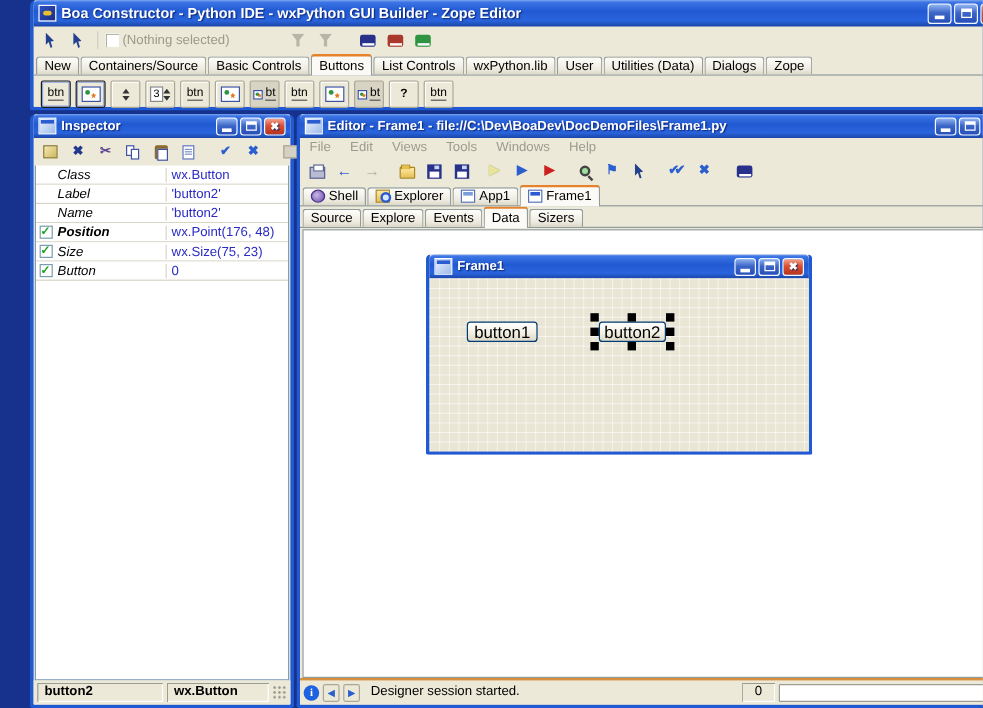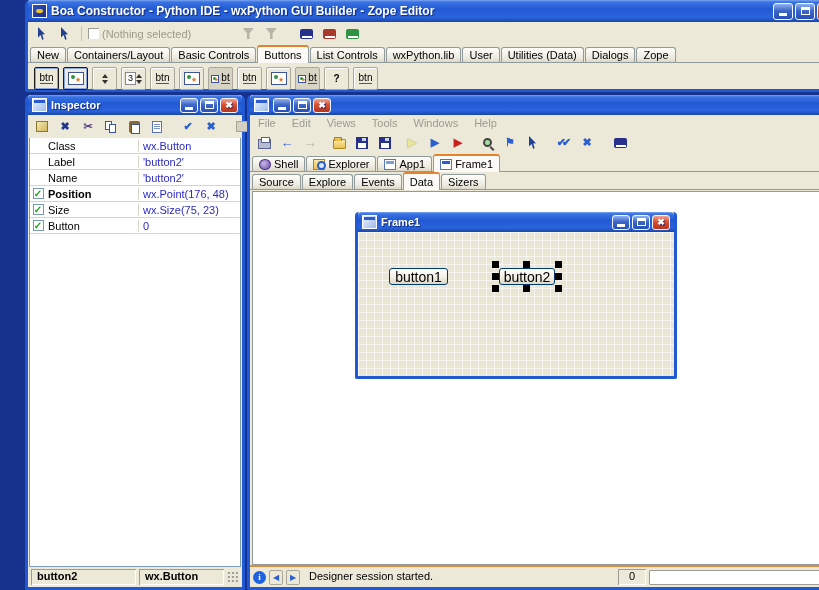--- a/index.html
+++ b/index.html
@@ -97,21 +97,21 @@
   .arr-up { width:0; height:0; border-left:3px solid transparent; border-right:3px solid transparent; border-bottom:4px solid #333; }
   .arr-down { width:0; height:0; border-left:3px solid transparent; border-right:3px solid transparent; border-top:4px solid #333; }
   .spin-box { border:1px solid #888; background:#fff; padding:0 2px; font-size:9px; line-height:11px; }
 
   
   #inspector-window { left:0; top:95px; width:220px; height:495px; display:flex; flex-direction:column; }
   .prop-area { flex:1; background:#fff; border:1px solid #7F9DB9; border-top:none; margin:0 1px; overflow:hidden; display:flex; flex-direction:column; }
   .prop-row { display:flex; height:16px; border-bottom:1px solid #D8D4C6; align-items:center; background:#fff; }
   .checkcell { width:16px; display:flex; align-items:center; justify-content:center; flex:0 0 auto; }
   .checkbox { width:11px; height:11px; background:#fff; border:1px solid #7A9CB0; display:flex; align-items:center; justify-content:center; color:#1EA01E; font-size:10px; font-weight:bold; line-height:1; }
-  .namecell { width:92px; padding-left:2px; flex:0 0 auto; overflow:hidden; white-space:nowrap; }
+  .namecell { width:92px; padding-left:2px; flex:0 0 auto; overflow:hidden; white-space:nowrap;font-style:italic; }
   .valuecell { flex:1; color:#2B2BC4; padding-left:4px; border-left:1px solid #DAD6C6; overflow:hidden; white-space:nowrap; }
   .boldname { font-weight:bold; }
 
   
   .statusbar { display:flex; align-items:center; gap:3px; padding:2px 3px; background:#ECE9D8; }
   .status-cell { box-shadow:inset 1px 1px 0 #9D9C93, inset -1px -1px 0 #fff; height:16px; line-height:15px; padding:0 6px; white-space:nowrap; }
   .grip { width:12px; height:12px; margin-left:auto; background-image:radial-gradient(#9D9C93 1px, transparent 1.2px); background-size:4px 4px; background-position:bottom right; }
   .statusbar.editor-status { border-top:2px solid #D78E3D; }
   .nav-btn { width:14px; height:15px; border:1px solid #ACA899; background:#ECE9D8; display:flex; align-items:center; justify-content:center; font-size:8px; color:#2B5FD0; border-radius:2px; }
   .gauge { width:172px; height:15px; background:#fff; border:1px solid #9D9C93; border-radius:1px; }
@@ -173,21 +173,21 @@
       </span>
     <span class="toolbtn">
         <span class="book-icon book-red"></span>
       </span>
     <span class="toolbtn">
         <span class="book-icon book-green"></span>
       </span>
   </div>
   <div class="tabrow">
     <span class="tab">New</span>
-    <span class="tab">Containers/Layout</span>
+    <span class="tab">Containers/Source</span>
     <span class="tab">Basic Controls</span>
     <span class="tab active">Buttons</span>
     <span class="tab">List Controls</span>
     <span class="tab">wxPython.lib</span>
     <span class="tab">User</span>
     <span class="tab">Utilities (Data)</span>
     <span class="tab">Dialogs</span>
     <span class="tab">Zope</span>
   </div>
   <div class="palette-row">
@@ -330,20 +330,21 @@
   <div class="statusbar">
     <span class="status-cell" style="width:106px;font-weight:bold">button2</span>
     <span class="status-cell" style="width:86px;font-weight:bold">wx.Button</span>
     <span class="grip"></span>
   </div>
 </div>
 
 <div class="xp-window" id="editor-window">
   <div class="titlebar small">
     <span class="doc-icon"></span>
+    <span class="title-text">Editor - Frame1 - file://C:\Dev\BoaDev\DocDemoFiles\Frame1.py</span>
     <span class="win-btns">
       <span class="win-btn minb">
           <span class="glyph-min"></span>
         </span>
       <span class="win-btn maxb">
           <span class="glyph-max"></span>
         </span>
       <span class="win-btn closeb">✖</span>
     </span>
   </div>

